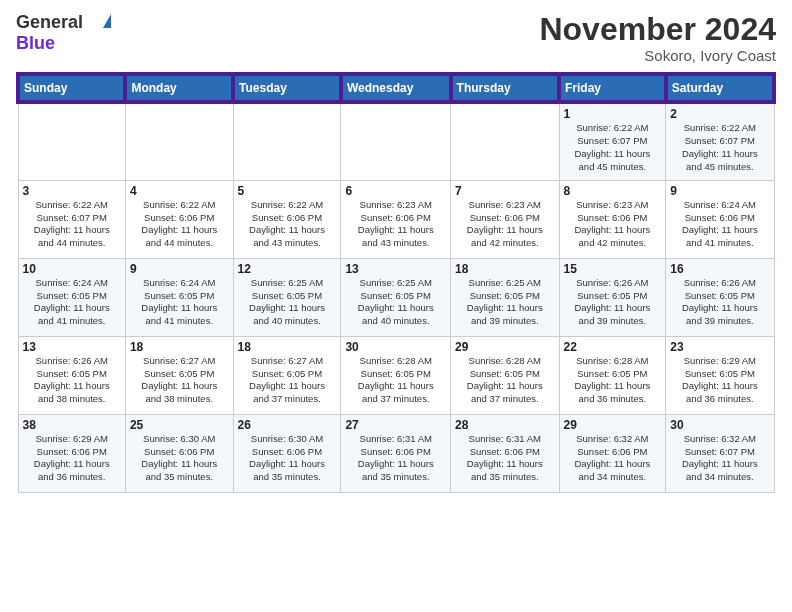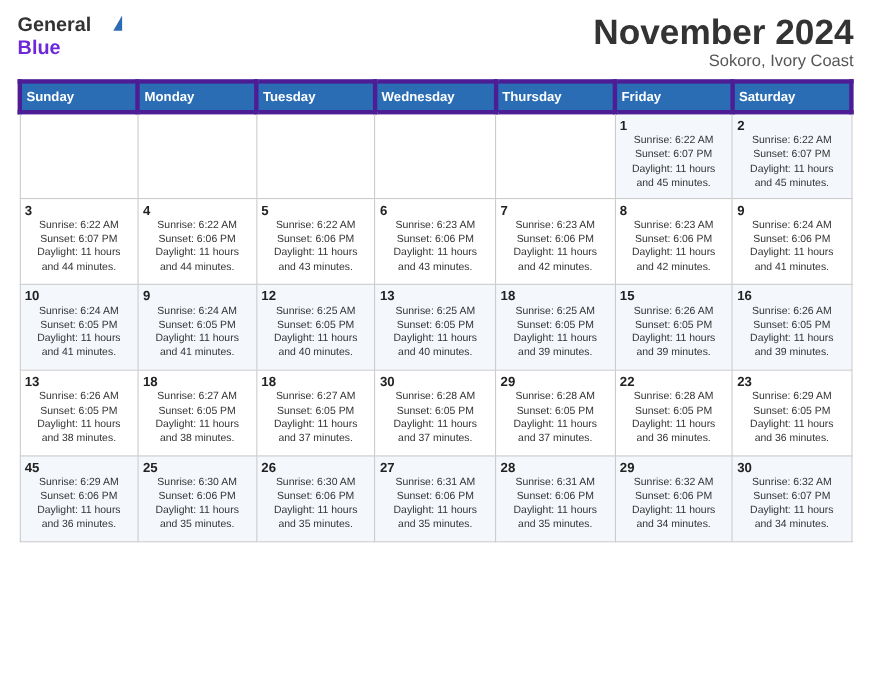--- a/index.html
+++ b/index.html
@@ -308,21 +308,21 @@
           <td>
             <span class="day-num">23</span>
             <div class="day-info" style="white-space: pre-line;">Sunrise: 6:29 AM
 Sunset: 6:05 PM
 Daylight: 11 hours
 and 36 minutes.</div>
           </td>
         </tr>
         <tr>
           <td>
-            <span class="day-num">45</span>
+            <span class="day-num">38</span>
             <div class="day-info" style="white-space: pre-line;">Sunrise: 6:29 AM
 Sunset: 6:06 PM
 Daylight: 11 hours
 and 36 minutes.</div>
           </td>
           <td>
             <span class="day-num">25</span>
             <div class="day-info" style="white-space: pre-line;">Sunrise: 6:30 AM
 Sunset: 6:06 PM
 Daylight: 11 hours

